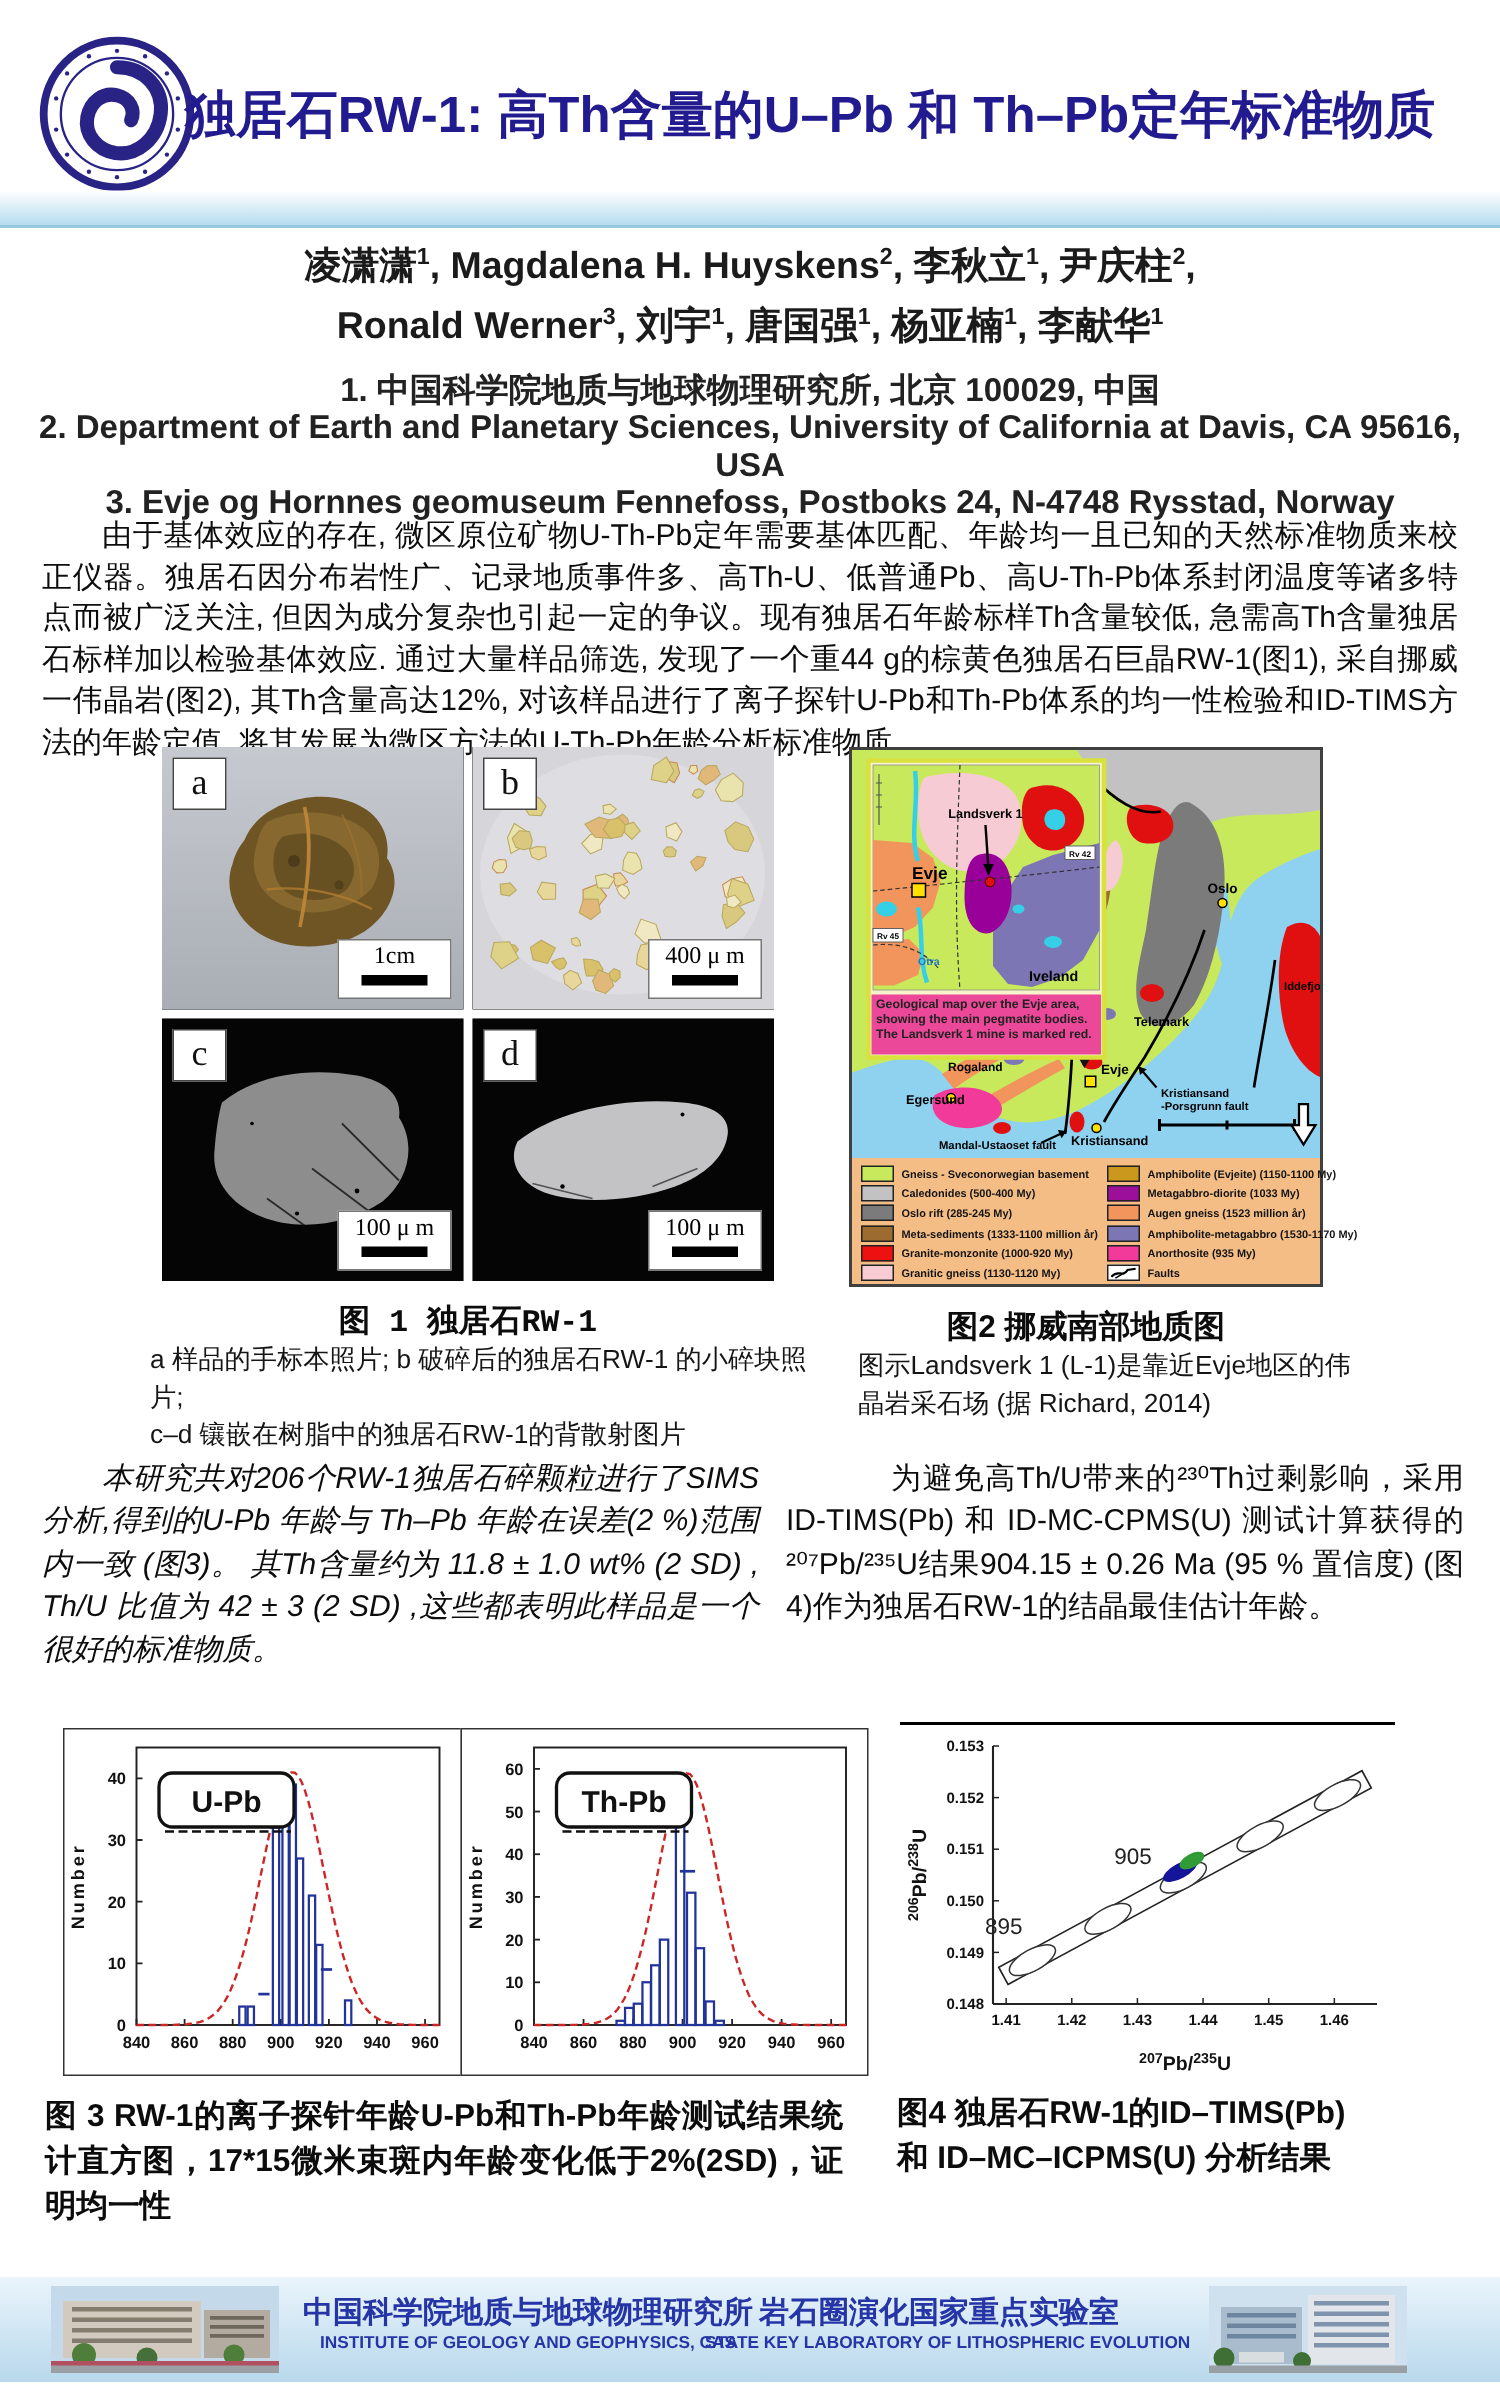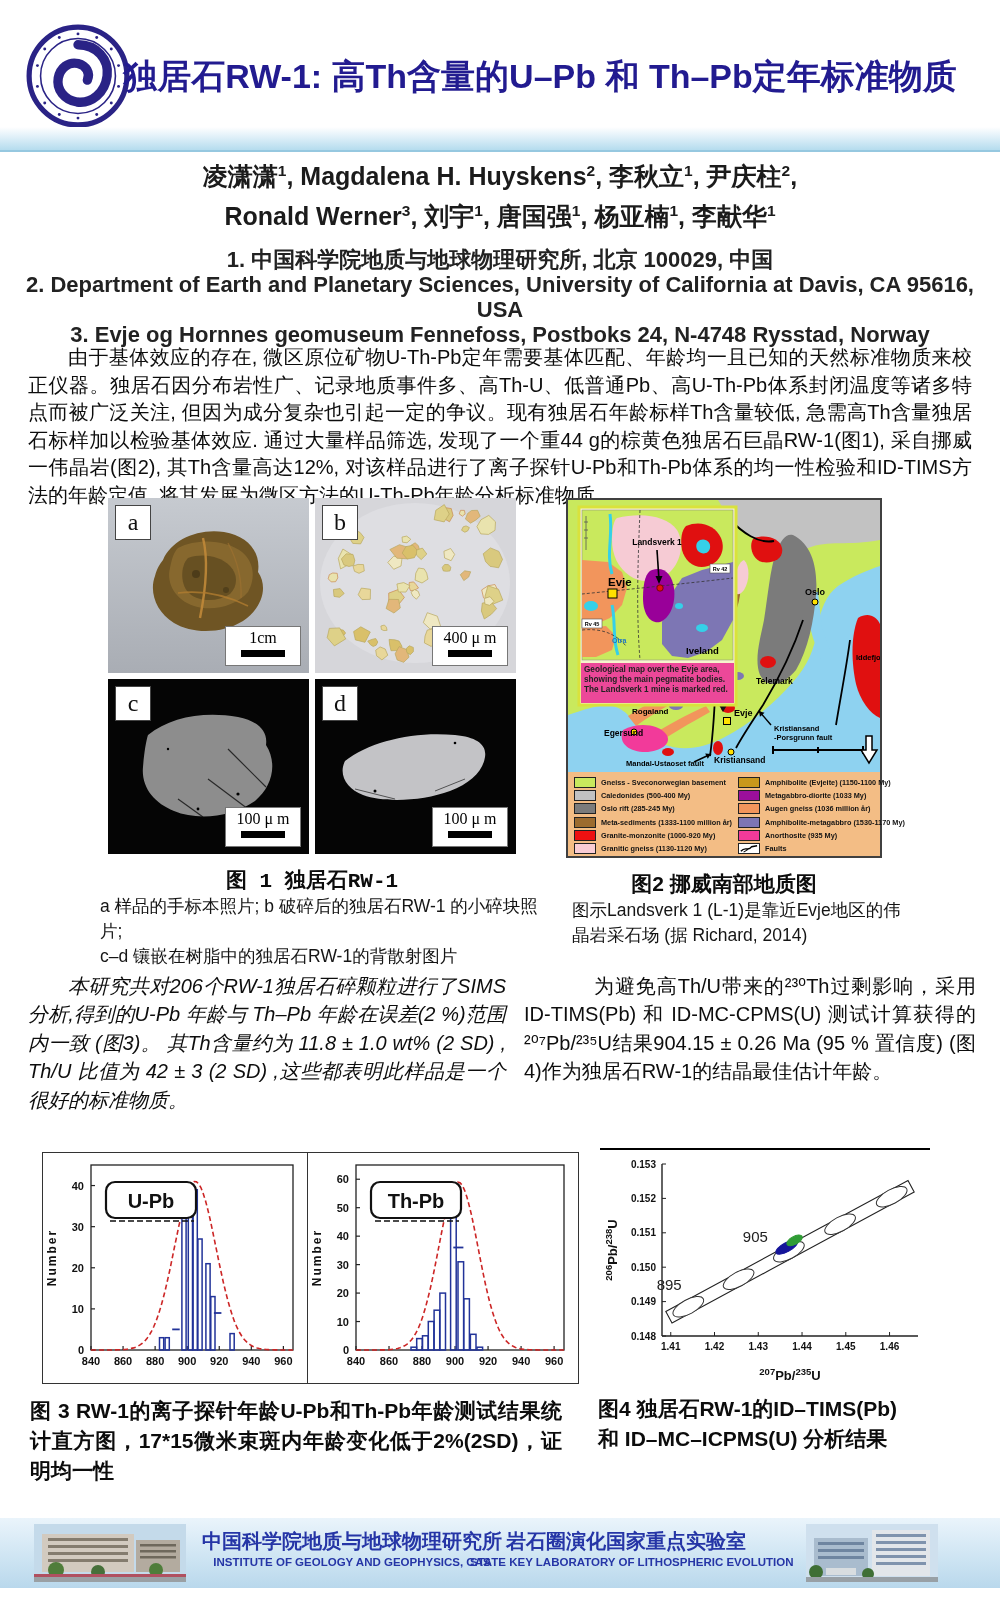--- a/index.html
+++ b/index.html
@@ -372,21 +372,21 @@
           <div class="legrow">
             <span class="sw" style="background:#c9981c"></span>
             <span class="leglab">Amphibolite (Evjeite) (1150-1100 My)</span>
           </div>
           <div class="legrow">
             <span class="sw" style="background:#9b0f9b"></span>
             <span class="leglab">Metagabbro-diorite (1033 My)</span>
           </div>
           <div class="legrow">
             <span class="sw" style="background:#f2955c"></span>
-            <span class="leglab">Augen gneiss (1036 million år)</span>
+            <span class="leglab">Augen gneiss (1523 million år)</span>
           </div>
           <div class="legrow">
             <span class="sw" style="background:#7d76b4"></span>
             <span class="leglab">Amphibolite-metagabbro (1530-1170 My)</span>
           </div>
           <div class="legrow">
             <span class="sw" style="background:#f23a9a"></span>
             <span class="leglab">Anorthosite (935 My)</span>
           </div>
           <div class="legrow">

